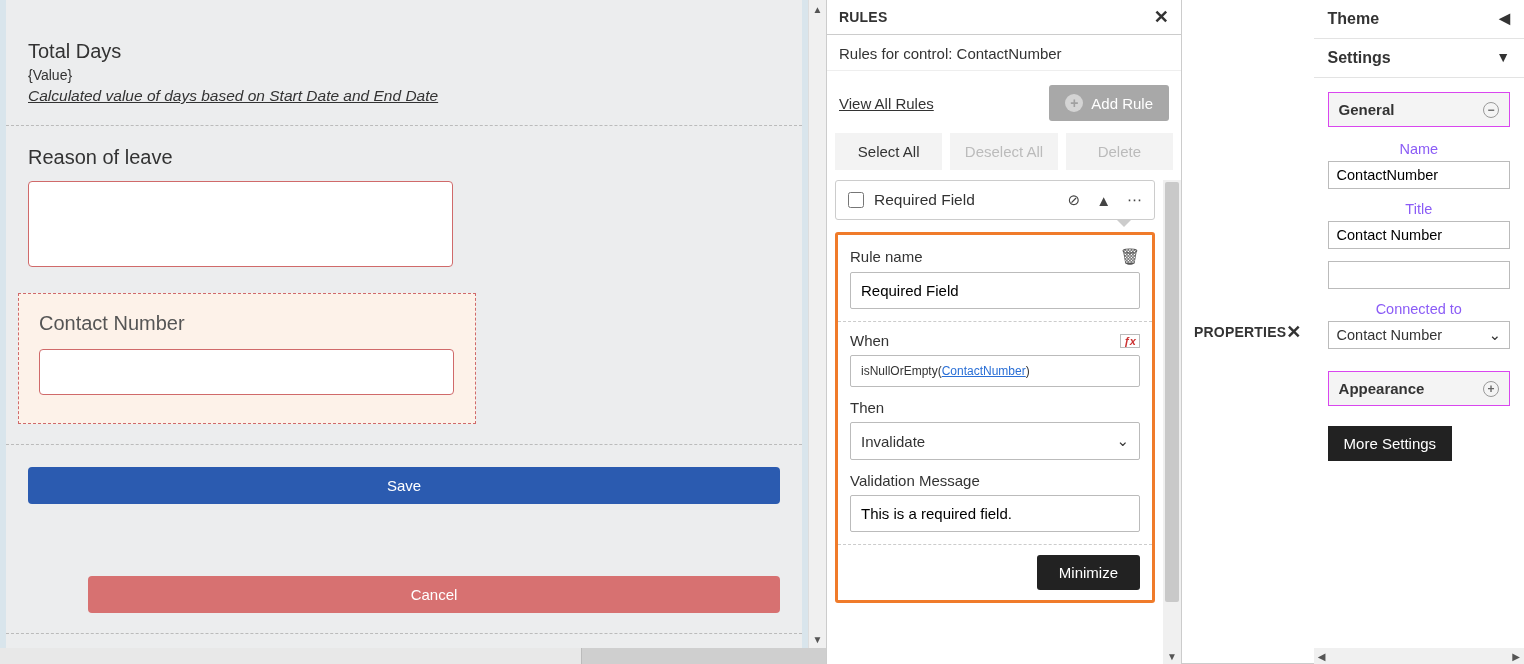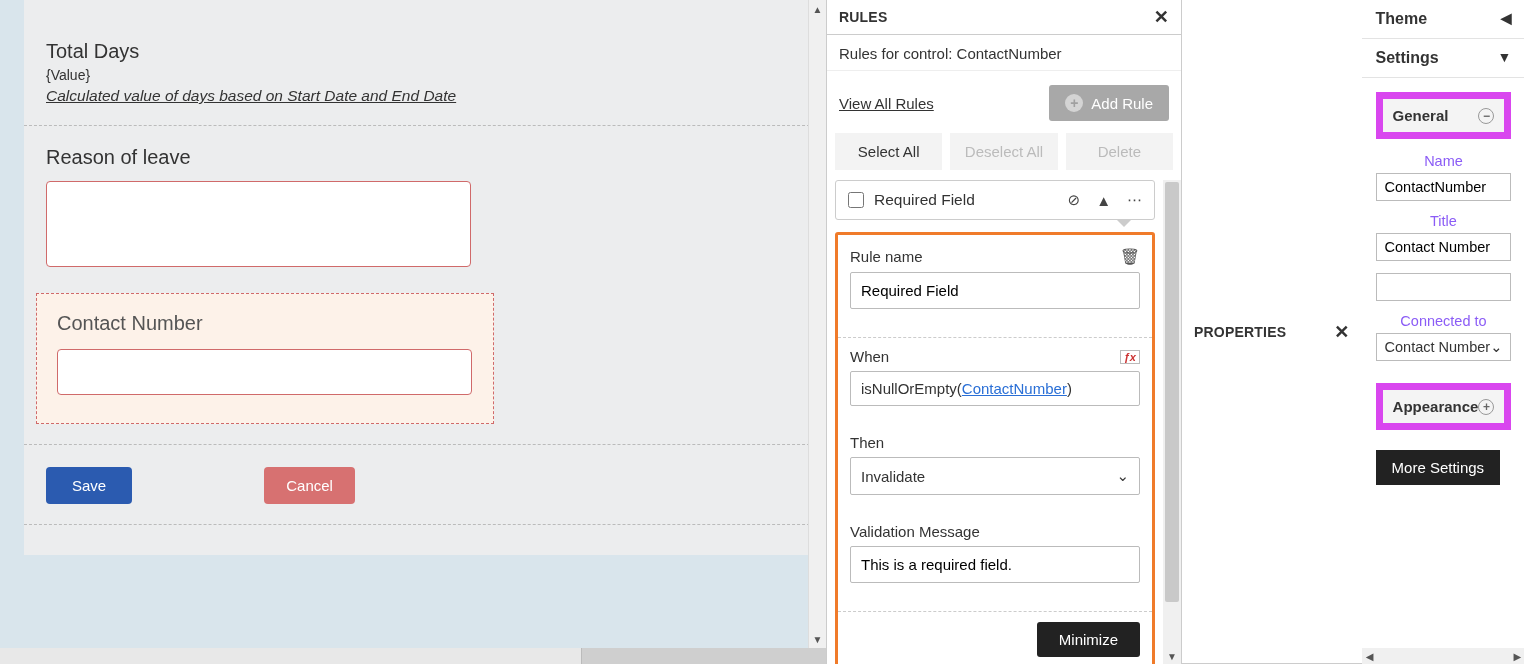--- a/index.html
+++ b/index.html
@@ -50,21 +50,21 @@
   width: 826px; height: 16px;
   background: #cfcfcf;
 }
 .canvas-scrollbar-h .thumb {
   position: absolute; left:0; top:0; height:100%;
   width: 582px; background:#e8e8e8; border-right:1px solid #bbb;
 }
 
 .form-card {
   position: absolute;
-  left: 24px; top: 0;
+  left: 6px; top: 0;
   width: 796px;
   background: #ecedee;
   padding: 30px 0 30px 0;
 }
 .section {
   border-top: 1px dashed #bbb;
   margin: 0 0;
   padding: 20px 0 20px 0;
 }
 .section:first-child { border-top: none; padding-top: 10px;}
@@ -90,21 +90,21 @@
 }
 .contact-block .f-title { color: #555; }
 .f-input-sm {
   margin-top: 14px;
   width: 415px; height: 46px;
   border: 1px solid #d06a6a;
   border-radius: 4px;
   background: #fff;
 }
 
-.btn-row { display: flex; gap: 72px; padding: 0 22px; }
+.btn-row { display: flex; gap: 72px; padding: 0 22px; flex-direction: column; }
 .btn {
   padding: 10px 26px;
   border: none;
   border-radius: 4px;
   color: #fff;
   font-size: 15px;
   cursor: pointer;
 }
 .btn-primary { background: #2b5bb0; }
 .btn-cancel { background: #d77171; padding: 10px 22px; margin-left: 60px;}
@@ -118,21 +118,20 @@
   height: 664px;
   background: #fff;
 }
 .panel-header {
   display: flex; align-items: center; justify-content: space-between;
   padding: 6px 12px;
   border-bottom: 1px solid #ccc;
   font-weight: 700;
   font-size: 14px;
   letter-spacing: 0.2px;
-  gap: 48px;
 }
 .close-x { font-size: 18px; cursor: pointer; color:#333;}
 .rules-sub {
   padding: 10px 12px 8px 12px;
   font-size: 15px;
   border-bottom: 1px solid #eee;
 }
 .rules-actions {
   display: flex; align-items: center; justify-content: space-between;
   padding: 14px 12px 12px 12px;
@@ -195,21 +194,21 @@
   border-top:8px solid #ccc;
 }
 
 .rule-body {
   margin-top: 12px;
   border: 3px solid #f07b2a;
   border-radius: 3px;
   padding: 12px 12px 10px 12px;
   background:#fff;
 }
-.rb-row { margin-bottom: 28px; }
+.rb-row { margin-bottom: 12px; }
 .rb-label { font-size: 15px; color:#333; display:flex; align-items:center; justify-content:space-between;}
 .rb-label .del { color:#555; cursor:pointer; font-size:16px;}
 .rb-label .fx {
   display:inline-block; border:1px solid #bbb; padding:0 3px; font-size:11px; font-style:italic; font-weight:700; color:#c33;
   background:#fff;
 }
 .rb-input {
   margin-top: 6px;
   width: 100%;
   border: 1px solid #bbb;
@@ -218,21 +217,21 @@
   font-size: 15px;
   background:#fff;
   font-family: inherit;
 }
 .rb-formula {
   margin-top: 6px;
   width: 100%;
   border: 1px solid #bbb;
   border-radius: 2px;
   padding: 8px 10px;
-  font-size: 15px;
+  font-size: 12px;
   background:#fff;
 }
 .rb-formula .tok-link { color:#2a6fd6; text-decoration:underline; cursor:pointer;}
 .rb-select {
   margin-top: 6px;
   width: 100%;
   border: 1px solid #bbb;
   border-radius: 2px;
   padding: 9px 10px;
   font-size: 15px;
@@ -258,21 +257,21 @@
 .props-section {
   border-bottom: 1px solid #e3e3e3;
   padding: 10px 14px;
   display:flex; justify-content:space-between; align-items:flex-start;
   font-size:16px; font-weight:600;
   cursor:pointer;
 }
 .props-section .chev { font-size:14px; color:#333;}
 .group-hdr {
   background:#f4f4f4;
-  border:7px solid #d946ef;
+  border:1px solid #d946ef;
   margin: 14px 14px 10px 14px;
   padding: 8px 10px;
   display:flex; justify-content:space-between; align-items:center;
   font-weight:700; font-size:15px;
 }
 .group-hdr .coll { width:16px;height:16px;border:1px solid #999;border-radius:50%; display:flex;align-items:center;justify-content:center;font-size:12px;color:#666;}
 .prop-field { padding: 4px 14px 8px 14px; }
 .prop-label { font-size:14.5px; color:#8b5cf6; margin-bottom:4px; display:block;text-align:center;}
 .prop-input {
   width:100%; border:1px solid #bbb; padding:5px 8px; font-size:14.5px; background:#fff;

